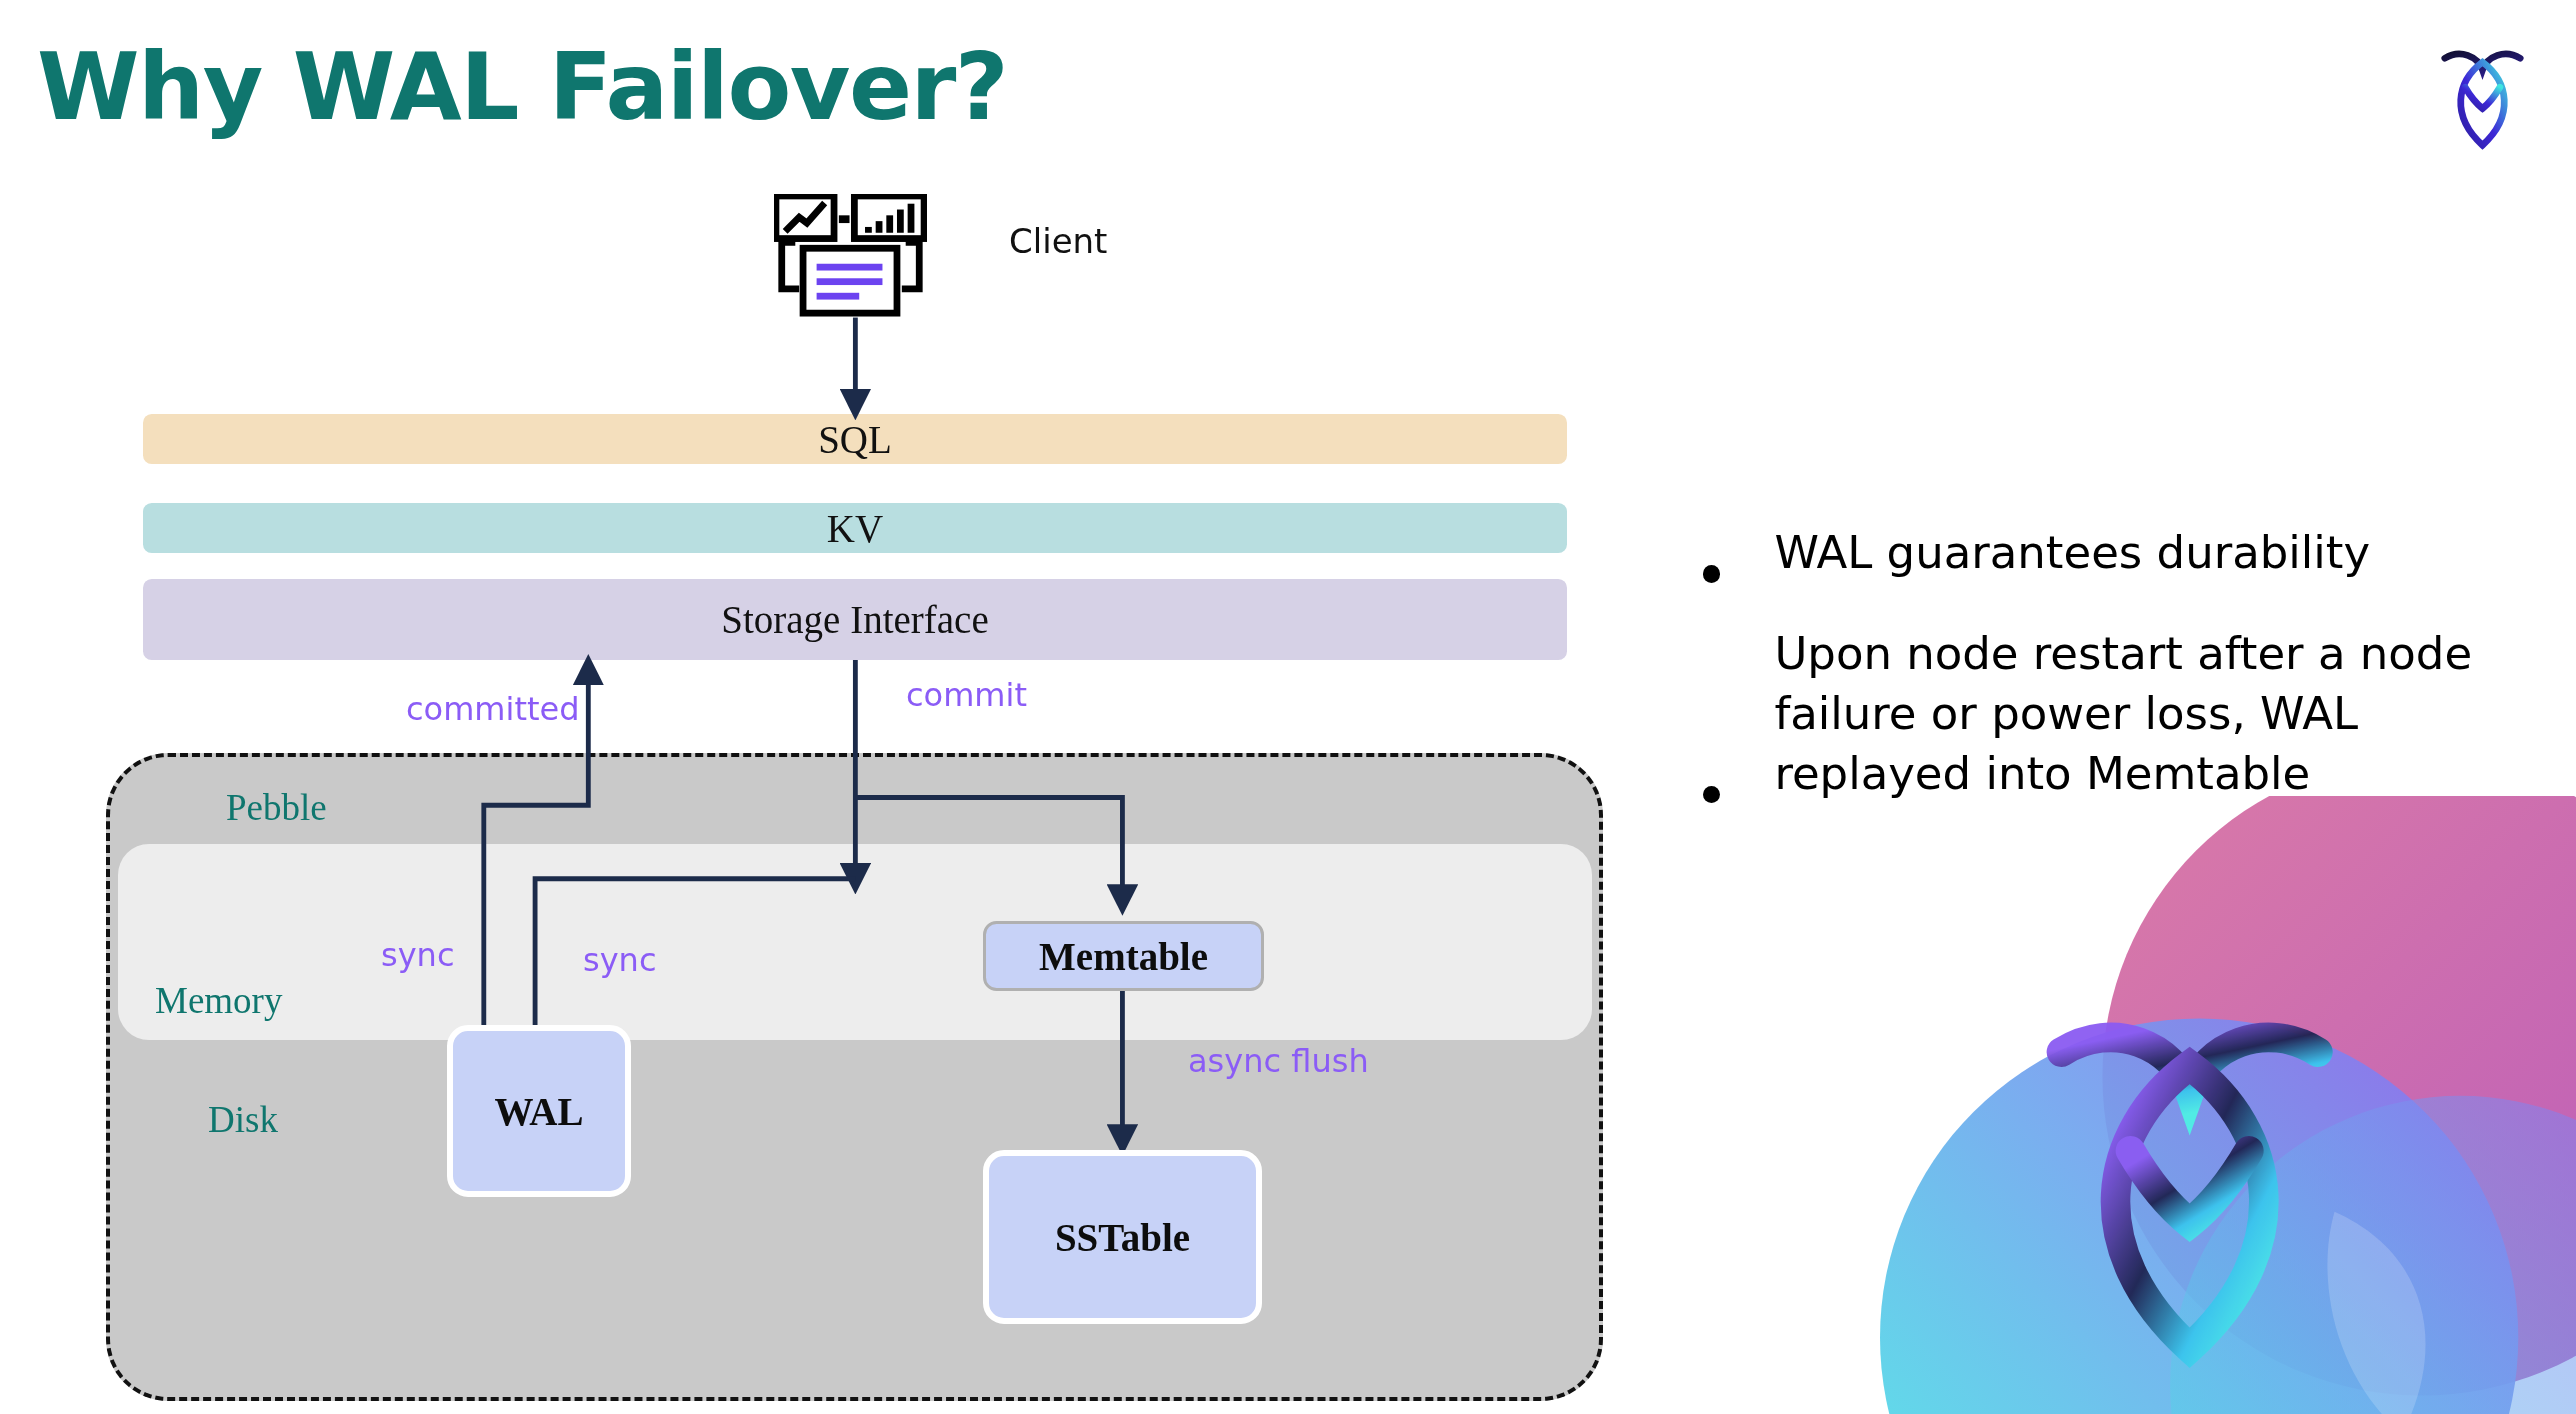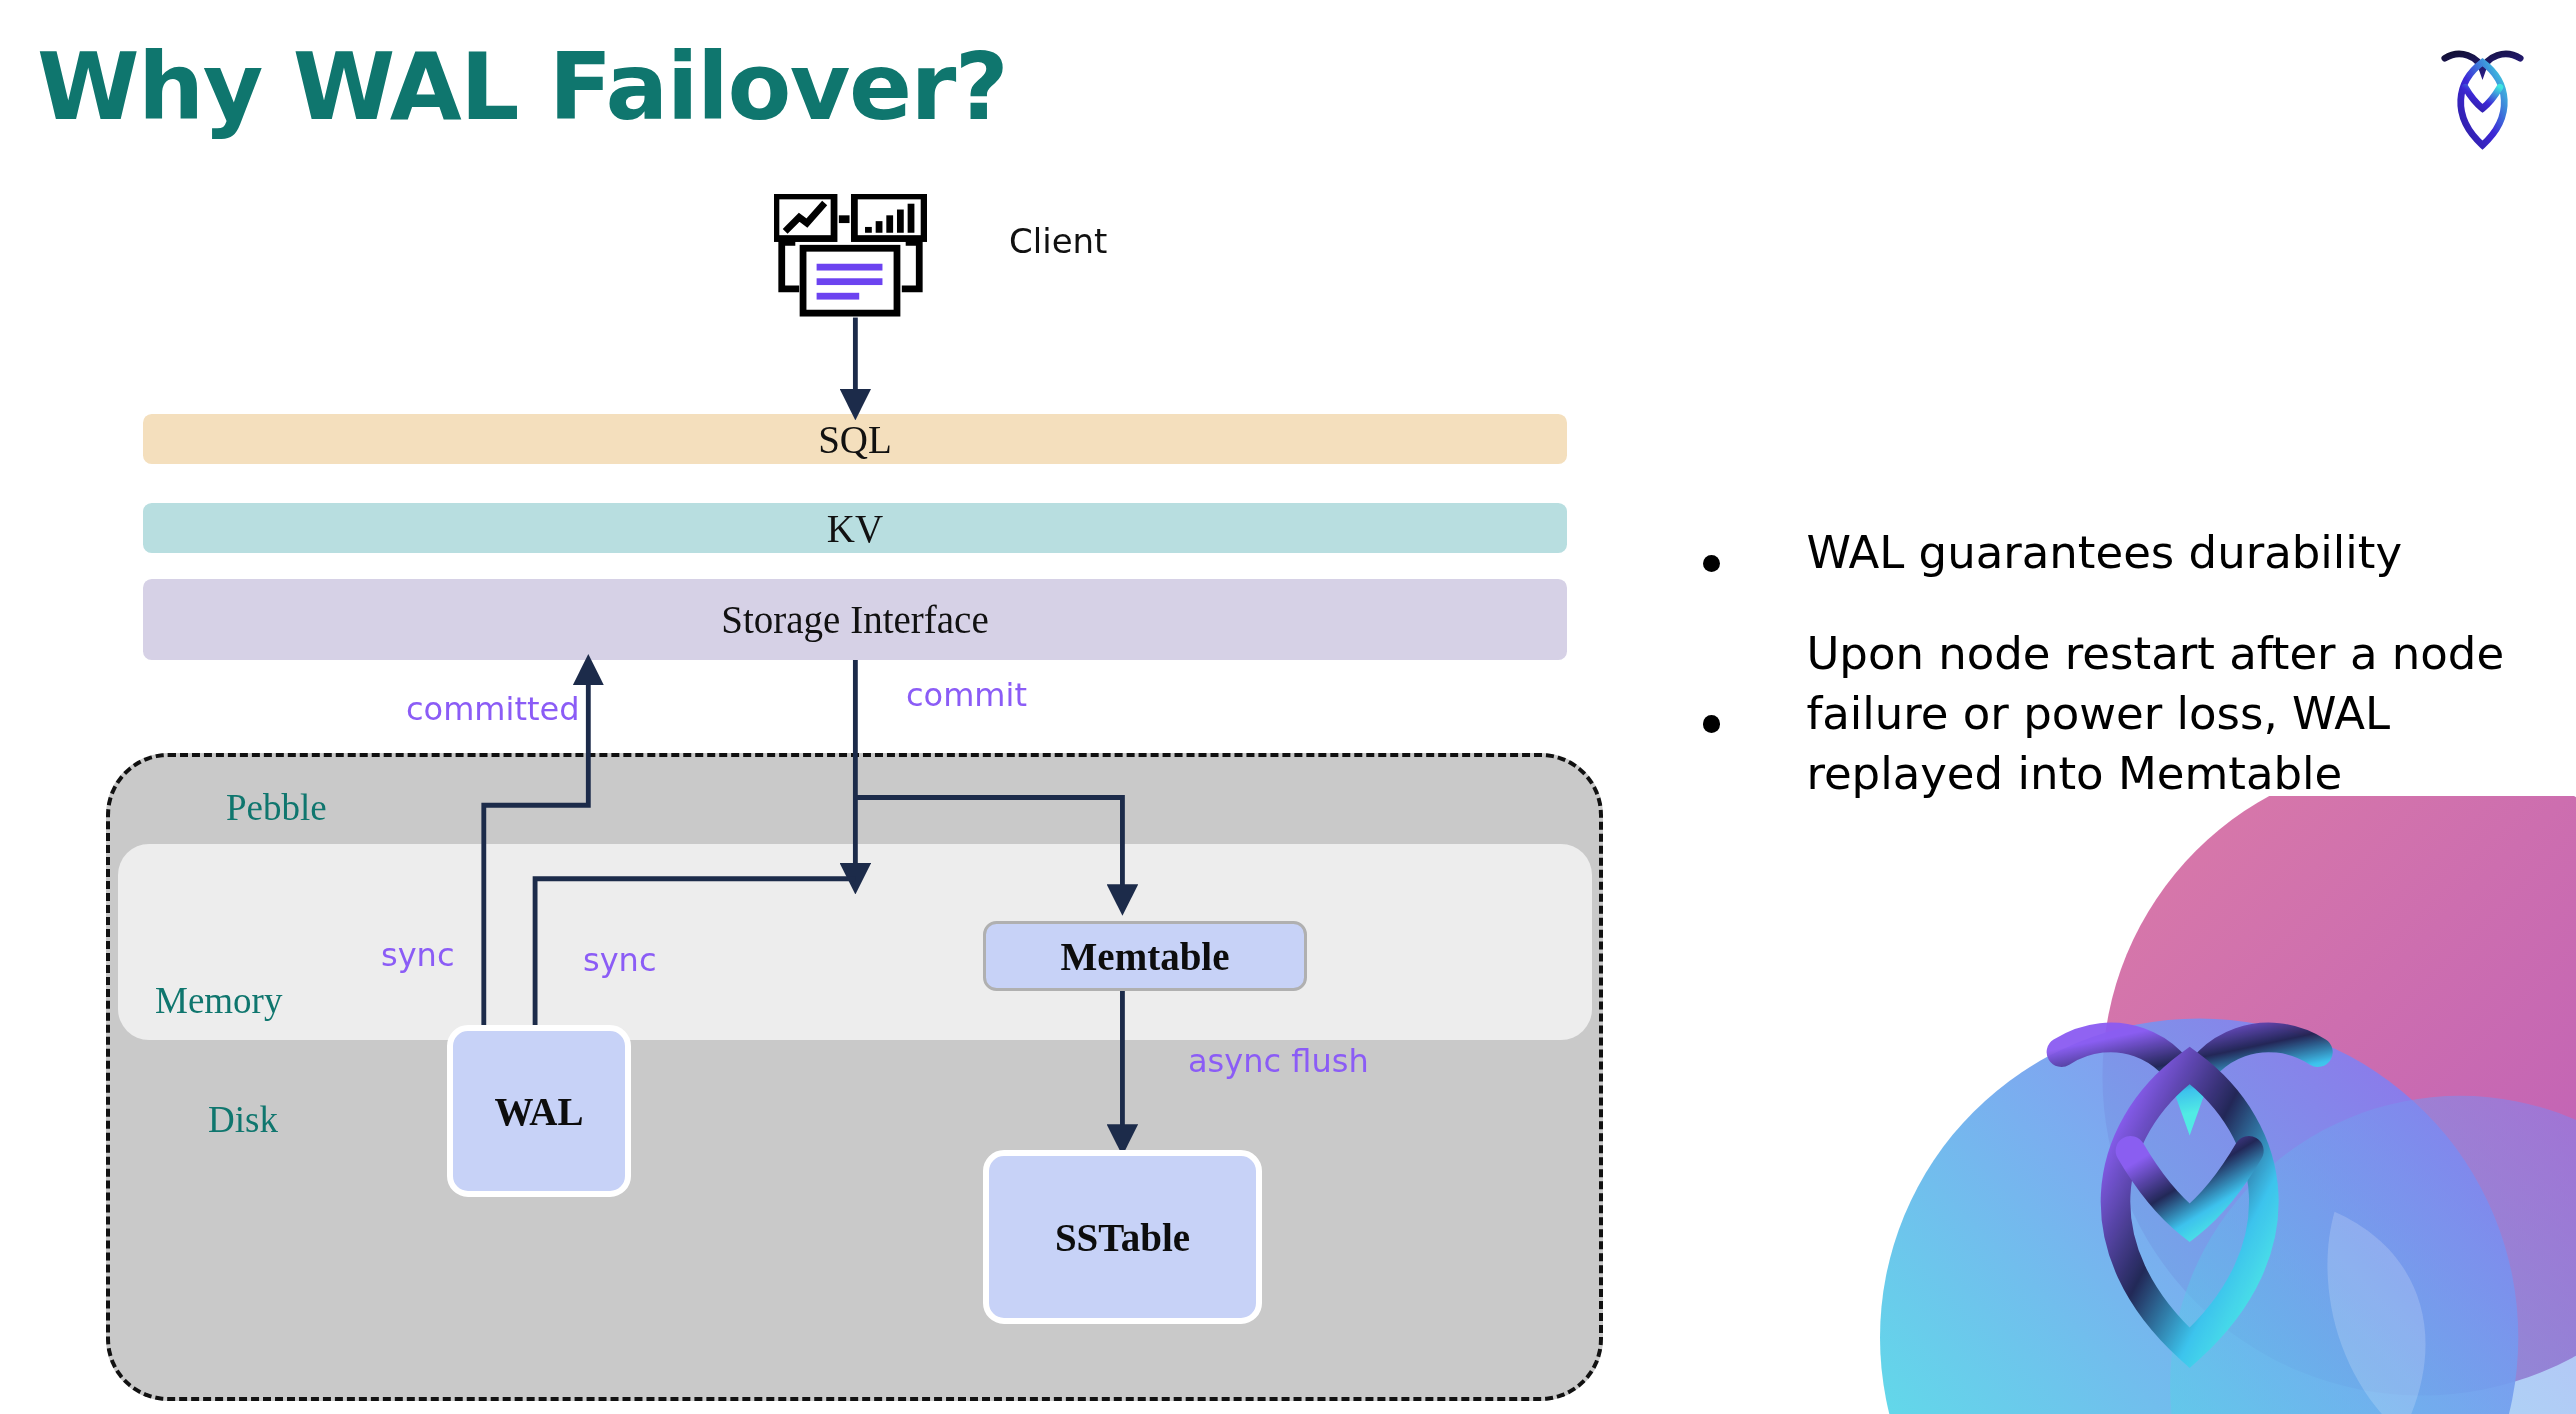--- a/index.html
+++ b/index.html
@@ -131,21 +131,21 @@
     display: flex;
     align-items: center;
     justify-content: center;
     font-family: "Liberation Serif", "DejaVu Serif", serif;
     font-weight: 700;
     font-size: 39px;
     color: #0d0d0d;
     box-sizing: border-box;
   }
   #node-memtable {
-    left: 983px; top: 921px; width: 324px; height: 70px;
+    left: 983px; top: 921px; width: 281px; height: 70px;
     border: 3.9px solid #b0b0b0;
     border-radius: 13.5px;
   }
   #node-wal {
     left: 447px; top: 1025px; width: 184px; height: 172px;
     border: 6.8px solid #ffffff;
     border-radius: 21px;
   }
   #node-sstable {
     left: 983px; top: 1150px; width: 279px; height: 174px;
@@ -177,23 +177,22 @@
 
   
   #bullet-panel {
     position: absolute;
     left: 1703px;
     top: 523px;
     width: 832px;
   }
   .bullet-row {
     display: flex;
-    align-items: center;
+    align-items: flex-end;
     margin-bottom: 41px;
-    gap: 32px;
   }
   .bullet-dot {
     flex: 0 0 auto;
     width: 17.4px;
     height: 17.4px;
     border-radius: 50%;
     background: #000000;
     margin-top: 21px;
     margin-right: 54px;
   }

